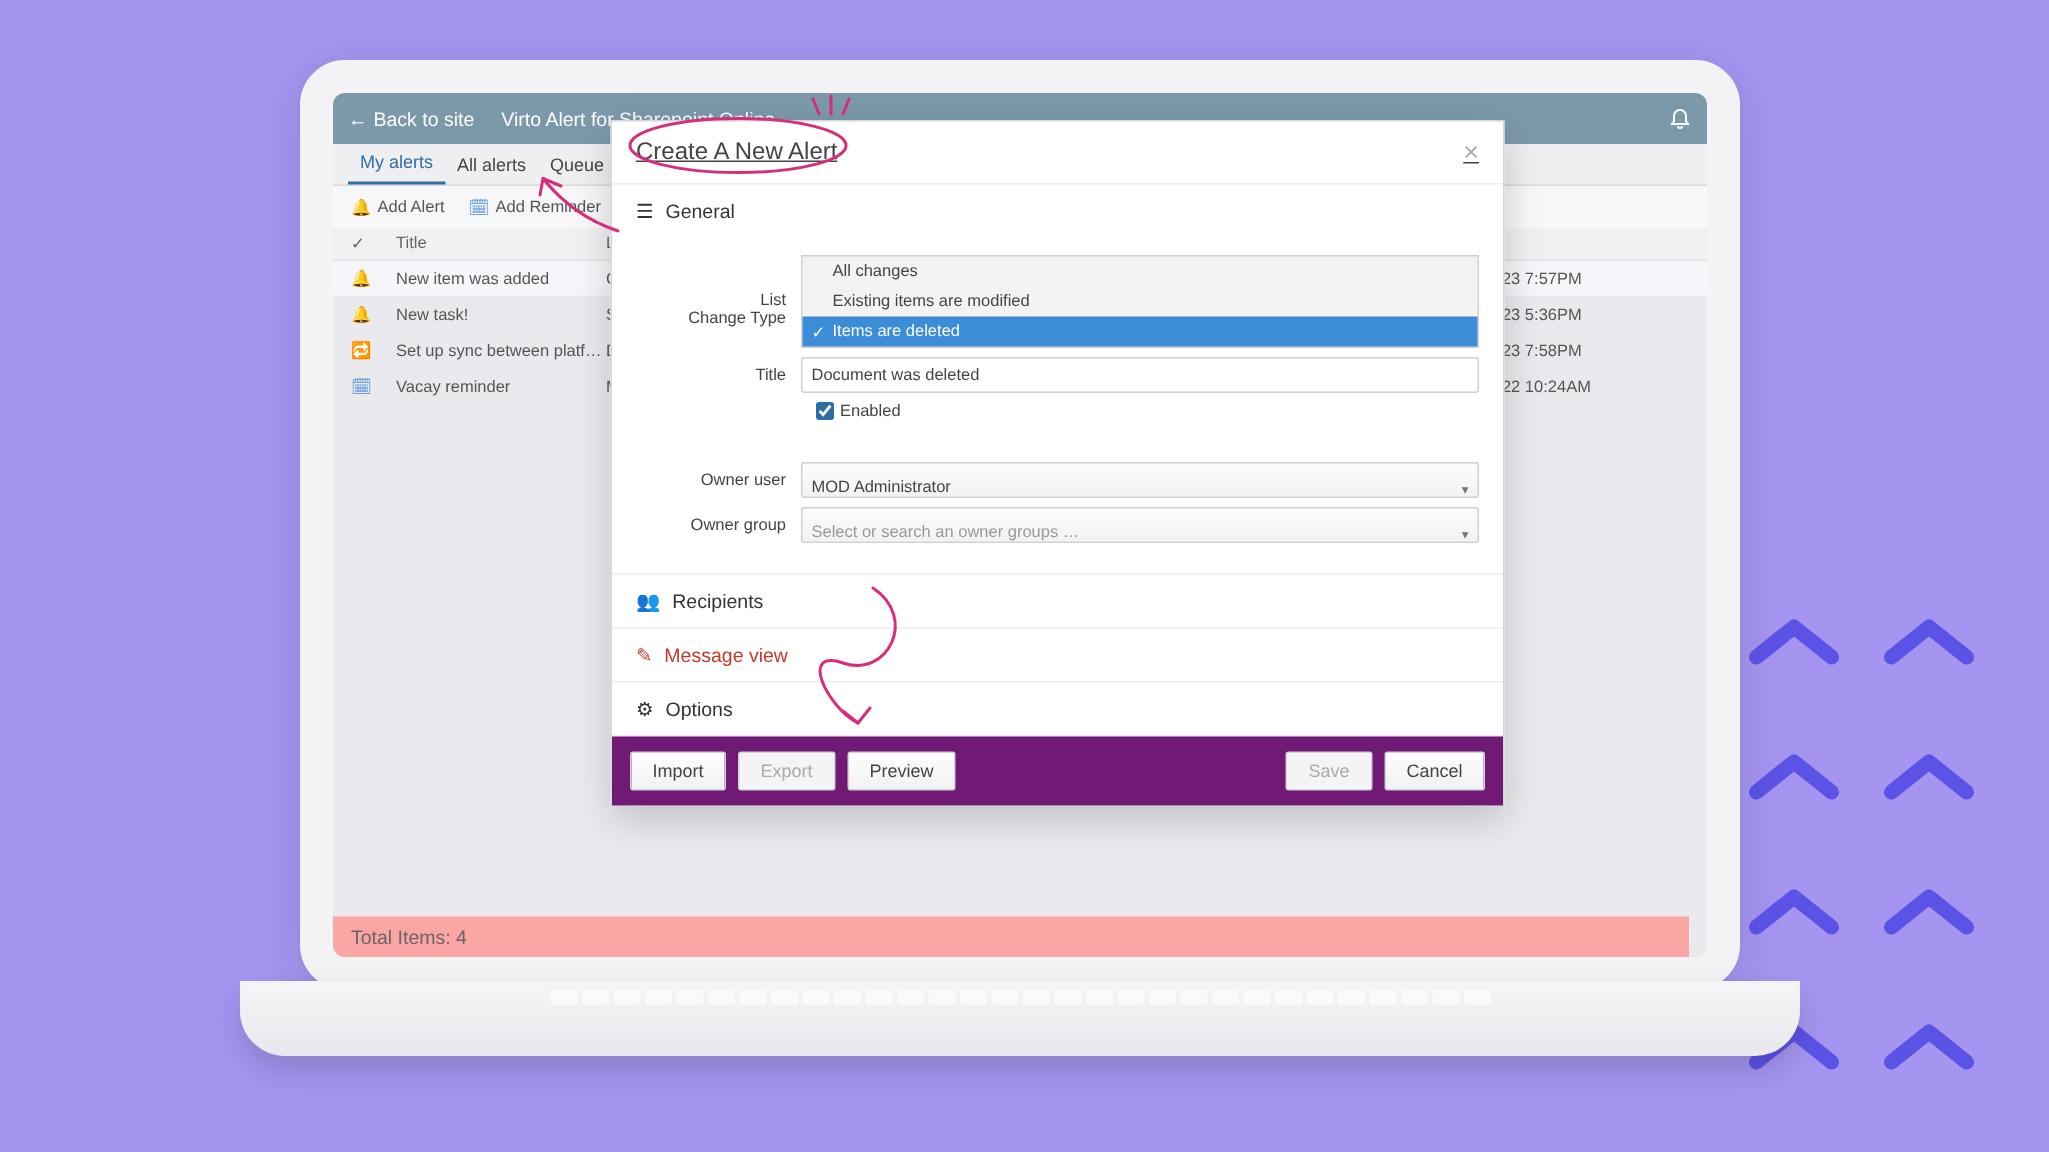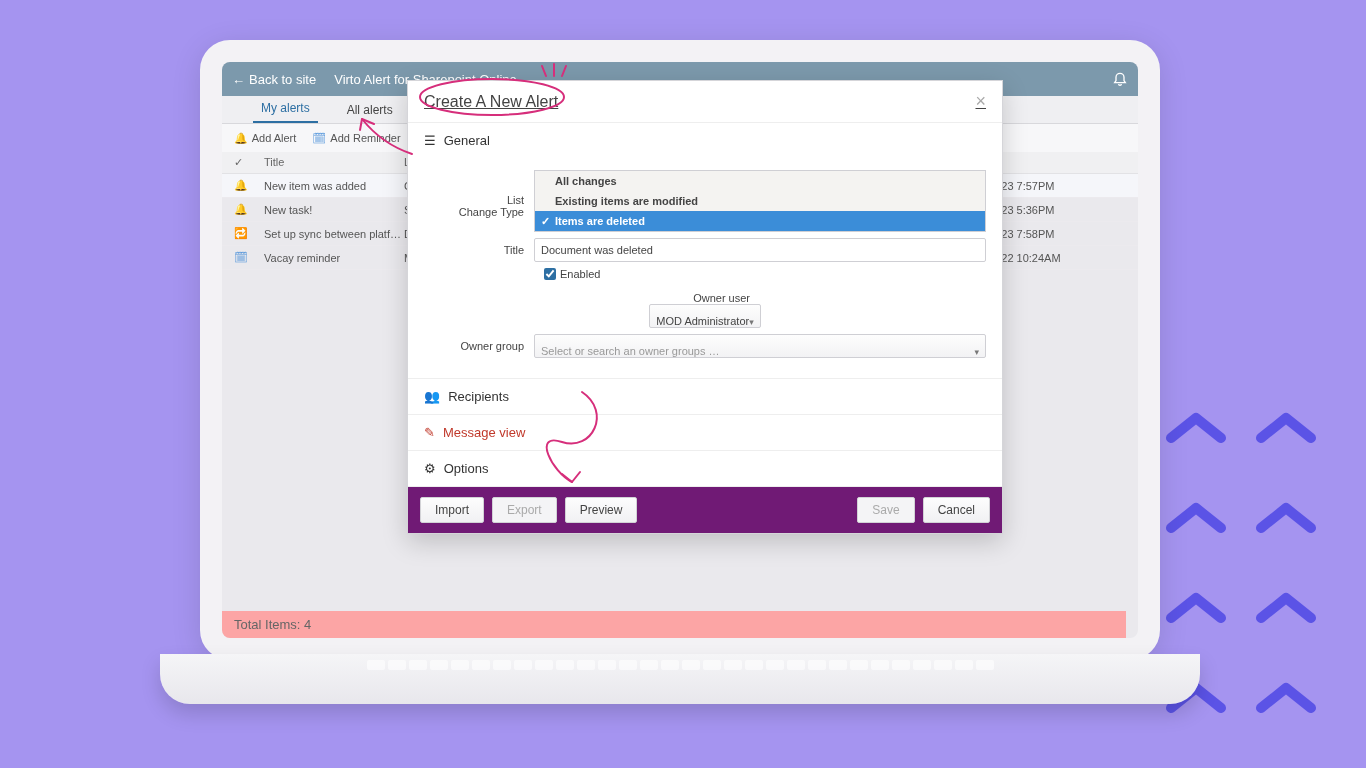--- a/index.html
+++ b/index.html
@@ -17,21 +17,21 @@
 .laptop-keys span { width: 18px; height: 10px; border-radius: 2px; background: #fff; opacity: .6; }
 
 
 .topbar { background: #7c99ac; height: 34px; display: flex; align-items: center; color: #fff; font-size: 13px; padding: 0 10px; }
 .back { display: flex; align-items: center; gap: 4px; cursor: pointer; }
 .app-title { margin-left: 18px; font-weight: 500; }
 .bell { margin-left: auto; }
 
 
 .tabs { background: #efeff2; height: 28px; display: flex; align-items: flex-end; padding: 0 10px; font-size: 12px; color: #444; border-bottom: 1px solid #d8d8dc; }
-.tab { padding: 6px 8px; cursor: pointer; margin-left: 21px; }
+.tab { padding: 6px 8px; cursor: pointer; }
 .tab.active { color: #2d6fa3; border-bottom: 2px solid #2d6fa3; }
 
 
 .toolbar { background: #f7f7f9; height: 28px; display: flex; align-items: center; gap: 16px; padding: 0 12px; font-size: 11px; color: #555; }
 .toolbar .tb-item { display: flex; gap: 4px; align-items: center; cursor: pointer; }
 .ico-bell { color: #d9a441; }
 .ico-add { color: #4a90d9; }
 
 
 .grid-head { display: grid; grid-template-columns: 30px 140px 90px 1fr 140px; font-size: 11px; color: #666; padding: 4px 12px; background: #f0f0f2; border-bottom: 1px solid #e2e2e5; }
@@ -55,21 +55,21 @@
 .input, .select { width: 100%; height: 24px; border: 1px solid #cfcfd4; border-radius: 2px; font-size: 11px; padding: 0 6px; background: linear-gradient(#fdfdfd,#f2f2f4); color: #444; }
 .input { background: #fff; }
 .select { display: flex; align-items: flex-end; justify-content: space-between; cursor: pointer; }
 .select .caret { color: #777; font-size: 9px; }
 .select.placeholder { color: #999; }
 .checkbox-row { margin-left: 120px; display: flex; gap: 4px; align-items: center; font-size: 11px; color: #444; }
 .checkbox { width: 12px; height: 12px; accent-color: #2d6fa3; }
 
 
 .dd { position: absolute; left: 0; top: 0; width: 100%; background: #f4f3f1; border: 1px solid #cfcfd4; z-index: 5; font-size: 11px; }
-.dd-item { padding: 4px 10px 4px 20px; cursor: pointer; color: #444; position: relative; font-weight: bold; }
+.dd-item { padding: 4px 10px 4px 20px; cursor: pointer; color: #444; position: relative; }
 .dd-item.sel { background: #3b8dd8; color: #fff; }
 .dd-item.sel::before { content: "✓"; position: absolute; left: 6px; }
 
 
 .modal-foot { display: flex; gap: 8px; padding: 10px 12px; border-top: 1px solid #eee; background: #701a75; }
 .btn { height: 26px; padding: 0 14px; font-size: 12px; border: 1px solid #d2d2d6; background: linear-gradient(#fdfdfd,#f1f1f3); color: #444; border-radius: 2px; cursor: pointer; }
 .btn.disabled { color: #aaa; background: #f4f4f6; }
 .spacer { flex: 1; }
 
 
@@ -214,21 +214,21 @@
           <div class="form-field">
             <input class="input" value="Document was deleted" style="">
           </div>
         </div>
 
         <div class="checkbox-row">
           <input type="checkbox" class="checkbox" checked="" style="">
           <span>Enabled</span>
         </div>
 
-        <div class="form-row" style="margin-top:12px;flex-direction:column;">
+        <div class="form-row" style="margin-top:28px;">
           <div class="form-label">Owner user</div>
           <div class="form-field">
             <div class="select">
               <span>MOD Administrator</span>
               <span class="caret">▾</span>
             </div>
           </div>
         </div>
 
         <div class="form-row">

